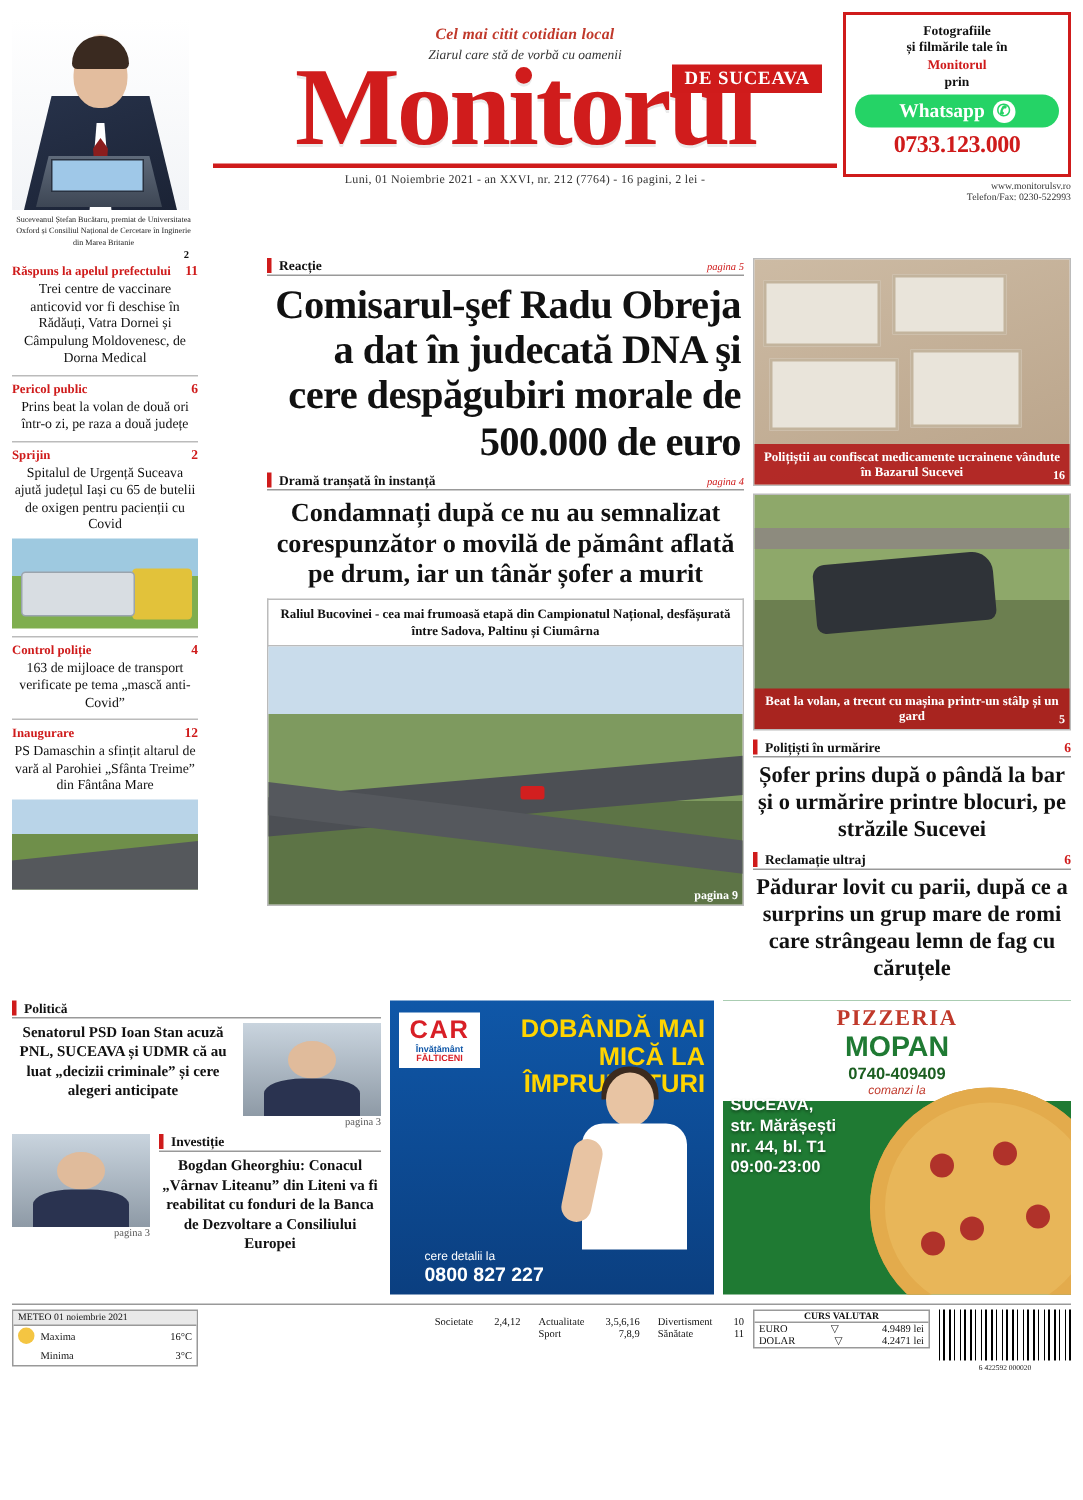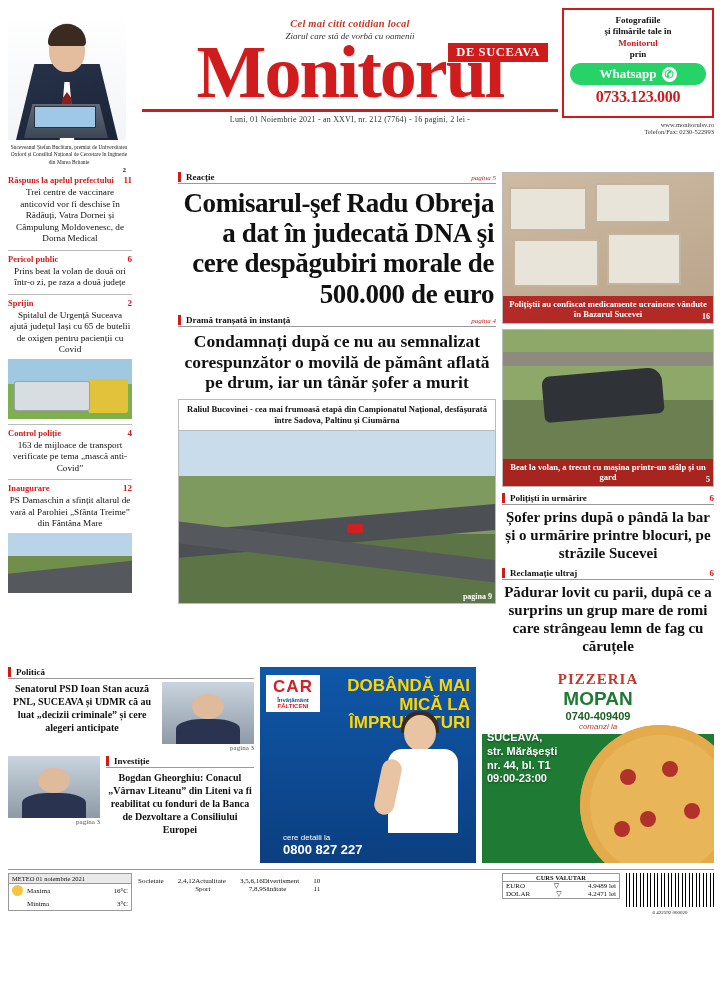--- a/index.html
+++ b/index.html
@@ -201,21 +201,21 @@
   }
   .ad-pizza .pie i { position:absolute; width:16px; height:16px; border-radius:50%; background:#b0322a; }
 
   
   .footer { display:flex; gap:6px; margin-top:6px; border-top:1px solid #999; padding-top:3px; align-items:flex-start; }
   .meteo { width:124px; border:1px solid #999; }
   .meteo .hd { background:#e9e9e9; font-size:6.5px; padding:1px 3px; border-bottom:1px solid #999; }
   .meteo .rw { display:flex; align-items:center; font-size:7px; padding:1px 3px; }
   .meteo .sun { width:11px; height:11px; border-radius:50%; background:#f4c542; margin-right:4px; }
   .meteo .rw span:nth-child(2) { flex:1; }
-  .idx { display:flex; flex:1; font-size:7px; padding-top:4px; }
+  .idx { display:flex; flex:1; gap:12px; font-size:7px; padding-top:4px;justify-content:flex-end; }
   .idx .grp div { display:flex; justify-content:space-between; gap:14px; }
   .curs { width:118px; border:1px solid #999; font-size:7px; }
   .curs .hd { text-align:center; font-weight:bold; font-size:6.5px; border-bottom:1px solid #999; }
   .curs .rw { display:flex; justify-content:space-between; padding:0 3px; }
   .barcode { width:88px; height:34px; background:repeating-linear-gradient(90deg,#000 0 1px,#fff 1px 3px,#000 3px 4px,#fff 4px 7px); position:relative; }
   .barcode .n { position:absolute; left:0; right:0; bottom:-8px; font-size:5px; text-align:center; }
 </style>
 </head>
 <body>
 

